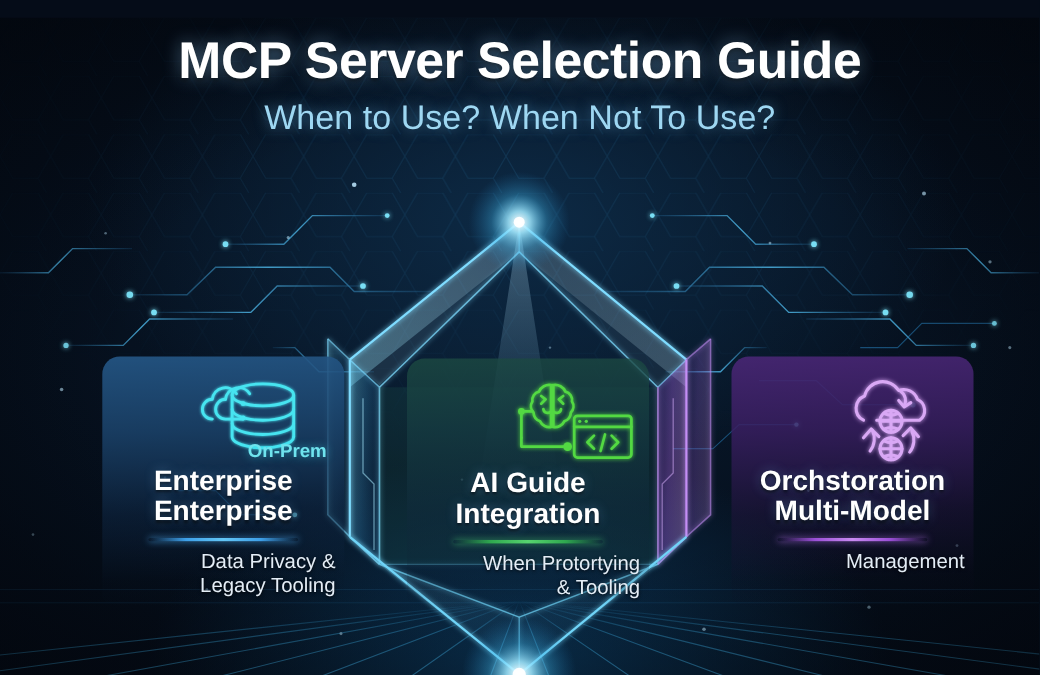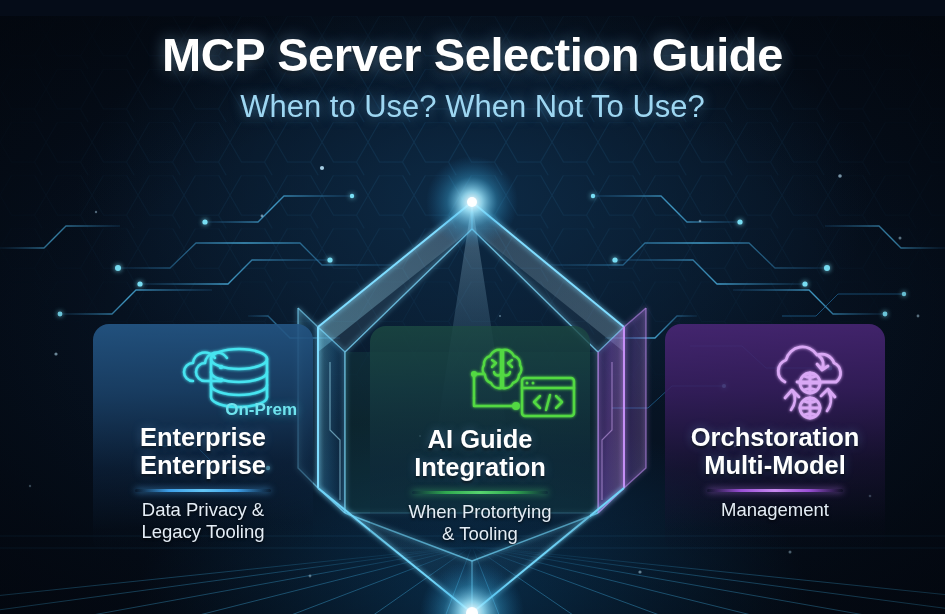--- a/index.html
+++ b/index.html
@@ -114,20 +114,21 @@
   }
   #div-left   { background:linear-gradient(90deg, rgba(40,110,190,0), #3d9fe8 25%, #63c6f5 50%, #3d9fe8 75%, rgba(40,110,190,0)); box-shadow:0 0 7px rgba(80,180,255,.75); }
   #div-center { background:linear-gradient(90deg, rgba(40,170,90,0), #2fa84f 25%, #57d46f 50%, #2fa84f 75%, rgba(40,170,90,0)); box-shadow:0 0 7px rgba(80,220,120,.65); }
   #div-right  { background:linear-gradient(90deg, rgba(140,70,200,0), #9a4fd6 25%, #c88af0 50%, #9a4fd6 75%, rgba(140,70,200,0)); box-shadow:0 0 7px rgba(190,120,250,.7); }
 
   .card-sub {
     font-size:18.5px; font-weight:400; line-height:1.2;
     color:#e4edf6;
     text-shadow:0 1px 3px rgba(0,0,0,.85);
     padding:0 8px;
+    text-align:right;
   }
   .onprem-label {
     position:absolute;
     right:16px; bottom:4px;
     font-size:17px; color:#6fe3ee;
     text-shadow:0 0 8px rgba(60,220,240,.6);
   }
 </style>
 </head>
 <body>

